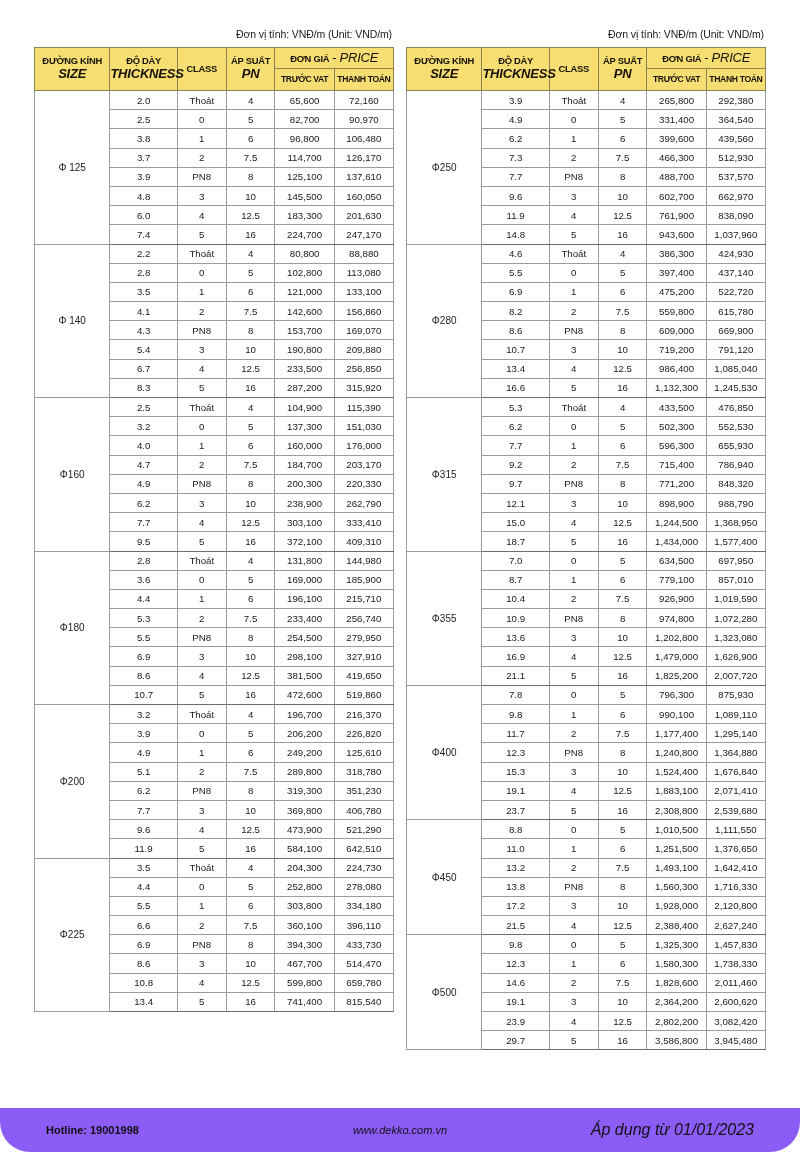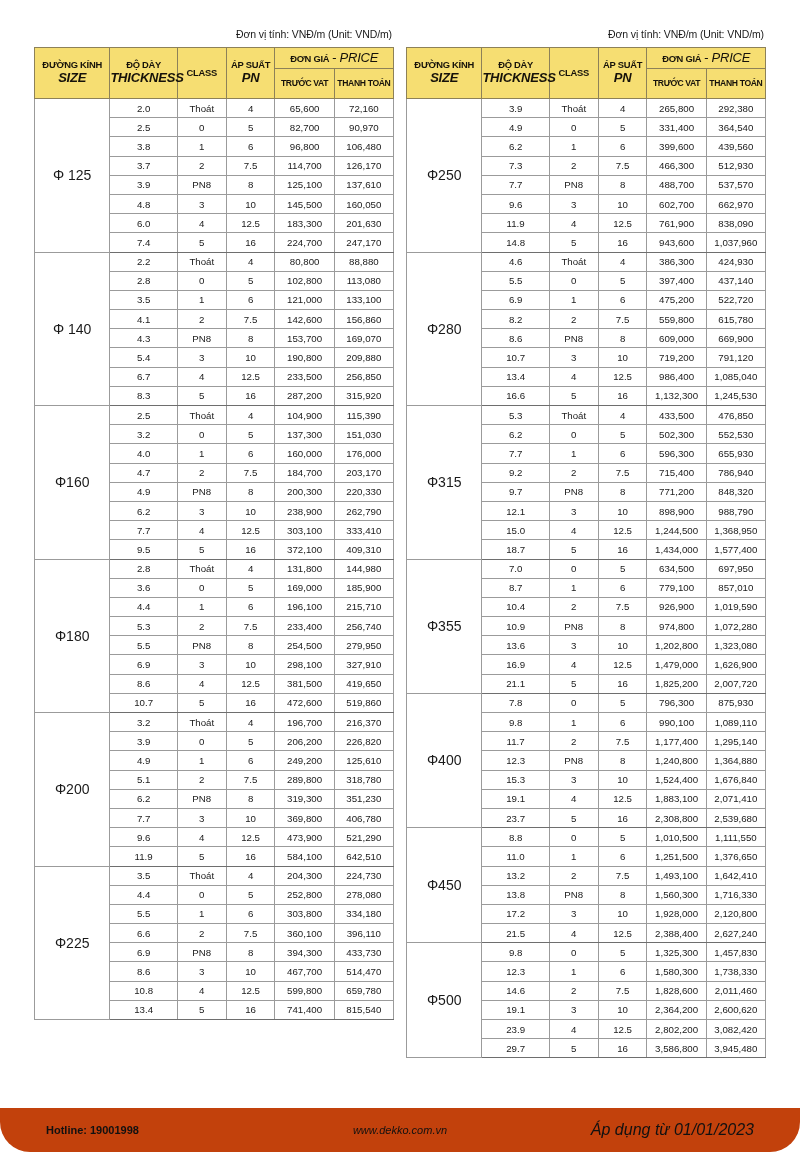--- a/index.html
+++ b/index.html
@@ -73,41 +73,41 @@
     display: block;
     white-space: nowrap;
   }
   .th-price-top { height: 21px; }
   .th-price-top .th-main { display: inline; }
   .th-price-top .th-sub { display: inline; font-weight: normal; }
   .th-price-sub {
     font-weight: bold;
     font-size: 8.6px;
     letter-spacing: -0.35px;
-    height: 30px;
+    height: 22px;
     white-space: nowrap;
   }
 
   
   tbody td { height: 19.2px; color: #1a1a1a; font-size: 9.7px; }
   td.size-cell {
-    font-size: 14px;
+    font-size: 10px;
     border-top: 0.9px solid #6e6e6e;
     border-bottom: 0.9px solid #6e6e6e;
   }
   tr.group-first td { border-top: 0.9px solid #6e6e6e; }
   tr.group-last td { border-bottom: 0.9px solid #6e6e6e; }
   td.num { }
   td.price-cell { text-align: right; padding-right: 7px; }
 
   
   .footer {
     flex: 0 0 auto;
     height: 44px;
-    background: #c2410c;
+    background: #8b5cf6;
     display: flex;
     align-items: center;
     padding: 0 46px;
     position: relative;
   }
   .footer-hotline {
     font-weight: bold;
     font-size: 11px;
     color: #111;
     white-space: nowrap;

